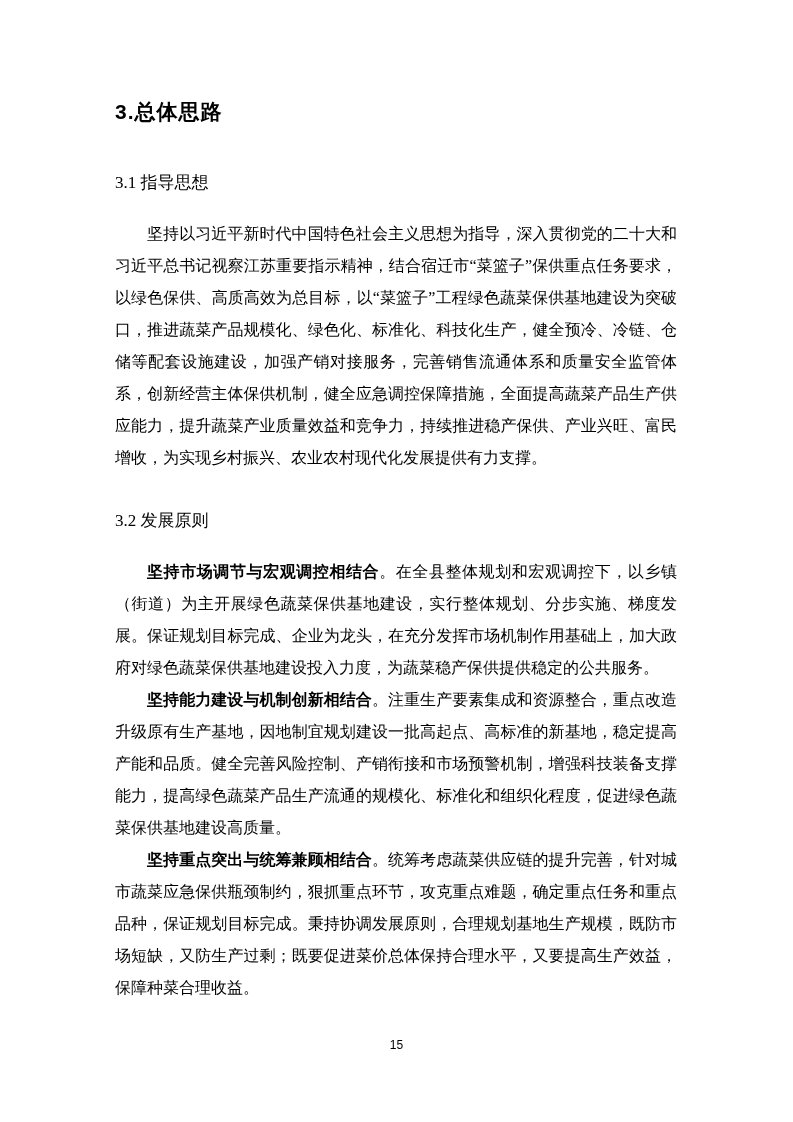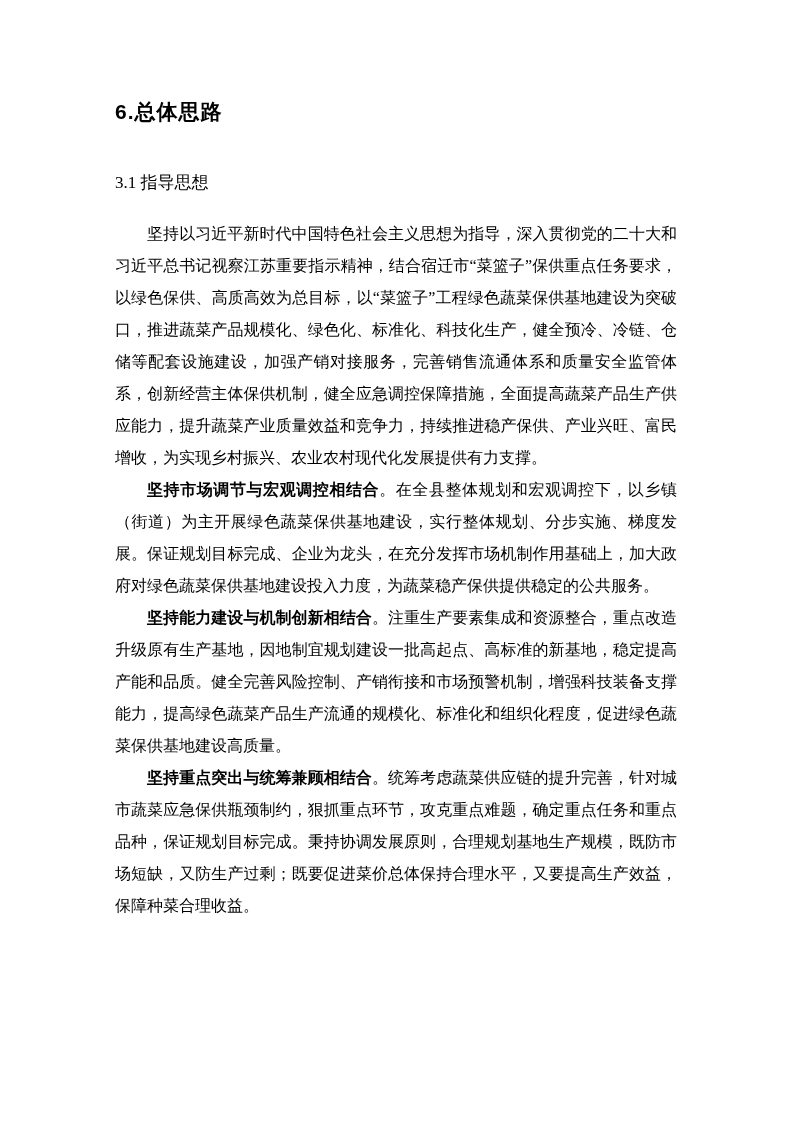--- a/index.html
+++ b/index.html
@@ -62,29 +62,31 @@
     font-size: 12px;
     color: #000000;
   }
 </style>
 </head>
 <body>
 
 <div class="page">
   <div class="content">
 
-    <h1 class="doc-title">6.总体思路</h1>
+    <h1 class="doc-title">3.总体思路</h1>
 
     <h2 class="section-heading first">3.1 指导思想</h2>
 
     <p class="body-para"><span>坚持以习近平新时代中国特色社会主义思想为指导，深入贯彻党的二十大和习近平总书记视察江苏重要指示精神，结合宿迁市“菜篮子”保供重点任务要求，以绿色保供、高质高效为总目标，以“菜篮子”工程绿色蔬菜保供基地建设为突破口，推进蔬菜产品规模化、绿色化、标准化、科技化生产，健全预冷、冷链、仓储等配套设施建设，加强产销对接服务，完善销售流通体系和质量安全监管体系，创新经营主体保供机制，健全应急调控保障措施，全面提高蔬菜产品生产供应能力，提升蔬菜产业质量效益和竞争力，持续推进稳产保供、产业兴旺、富民增收，为实现乡村振兴、农业农村现代化发展提供有力支撑。</span></p>
 
+    <h2 class="section-heading">3.2 发展原则</h2>
 
     <p class="body-para"><b class="para-lead">坚持市场调节与宏观调控相结合</b><span>。在全县整体规划和宏观调控下，以乡镇（街道）为主开展绿色蔬菜保供基地建设，实行整体规划、分步实施、梯度发展。保证规划目标完成、企业为龙头，在充分发挥市场机制作用基础上，加大政府对绿色蔬菜保供基地建设投入力度，为蔬菜稳产保供提供稳定的公共服务。</span></p>
 
     <p class="body-para"><b class="para-lead">坚持能力建设与机制创新相结合</b><span>。注重生产要素集成和资源整合，重点改造升级原有生产基地，因地制宜规划建设一批高起点、高标准的新基地，稳定提高产能和品质。健全完善风险控制、产销衔接和市场预警机制，增强科技装备支撑能力，提高绿色蔬菜产品生产流通的规模化、标准化和组织化程度，促进绿色蔬菜保供基地建设高质量。</span></p>
 
     <p class="body-para"><b class="para-lead">坚持重点突出与统筹兼顾相结合</b><span>。统筹考虑蔬菜供应链的提升完善，针对城市蔬菜应急保供瓶颈制约，狠抓重点环节，攻克重点难题，确定重点任务和重点品种，保证规划目标完成。秉持协调发展原则，合理规划基地生产规模，既防市场短缺，又防生产过剩；既要促进菜价总体保持合理水平，又要提高生产效益，保障种菜合理收益。</span></p>
 
 
   </div>
 
+  <div class="page-footer">15</div>
 </div>
 
 </body></html>

